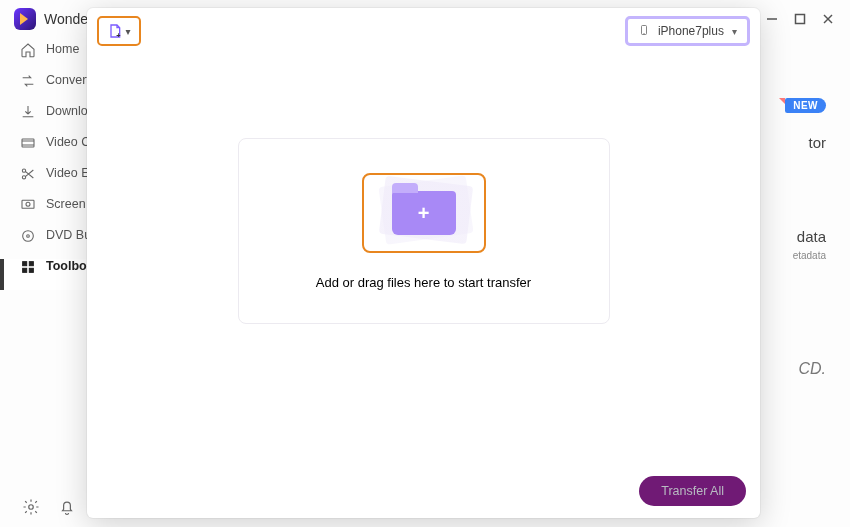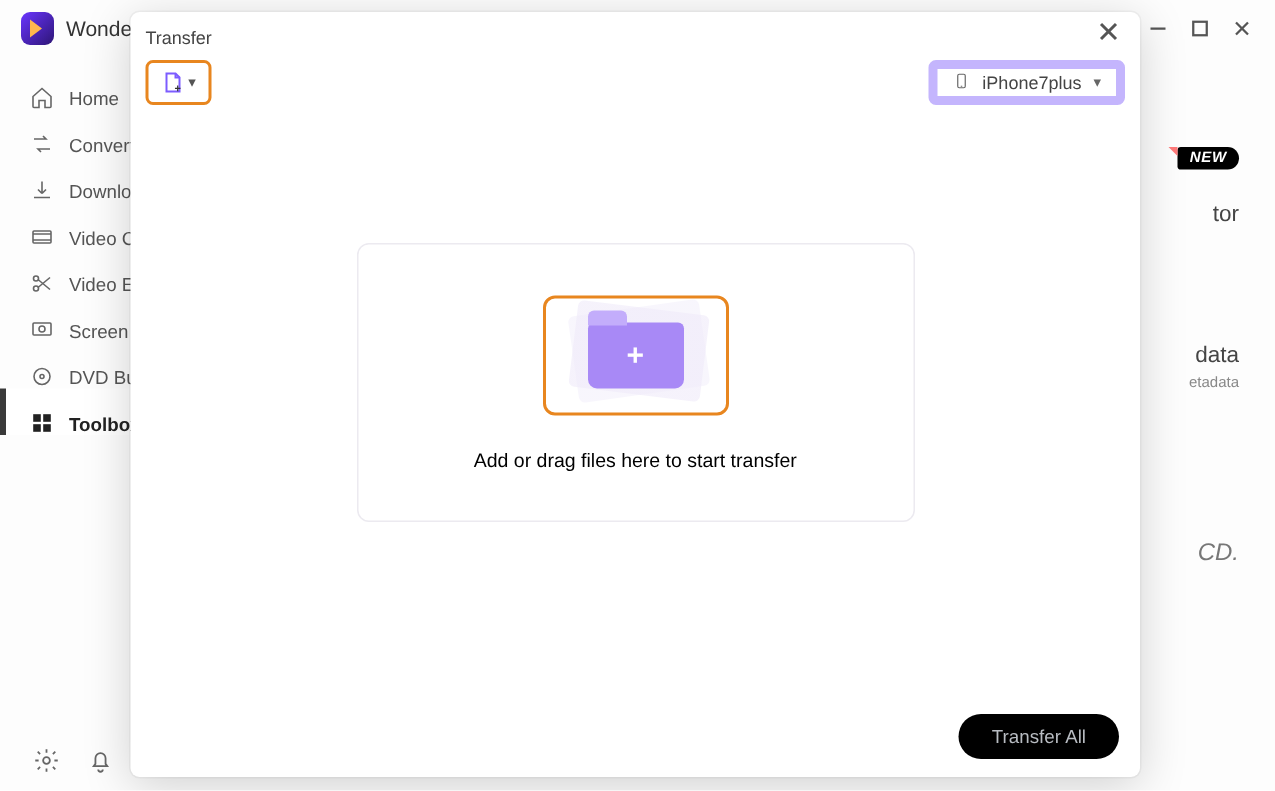--- a/index.html
+++ b/index.html
@@ -13,70 +13,70 @@
   .app-title { font-size: 14px; color: #333; }
   .title-spacer { flex: 1; }
   .win-ctrl { width: 28px; height: 28px; display:flex; align-items:center; justify-content:center; color:#555; font-size:14px; }
   .win-ctrl svg { width:12px; height:12px; }
 
   
   .body { display: flex; height: calc(100% - 38px); }
 
   
   .sidebar { width: 150px; display:flex; flex-direction:column; padding-top: 4px; }
-  .side-item { height: 31px; display:flex; align-items:flex-end; gap:10px; padding: 0 12px 0 20px; font-size: 12.5px; color:#555; cursor:pointer; white-space:nowrap; overflow:hidden; }
+  .side-item { height: 31px; display:flex; align-items:flex-start; gap:10px; padding: 0 12px 0 20px; font-size: 12.5px; color:#555; cursor:pointer; white-space:nowrap; overflow:hidden; }
   .side-item.active { background:#fff; border-left:4px solid #3a3a3a; padding-left:16px; font-weight:700; color:#222; }
   .side-icon { width:16px; height:16px; display:flex; align-items:center; justify-content:center; color:#666; flex:0 0 16px; }
   .side-item.active .side-icon { color:#222; }
   .side-icon svg { width:16px; height:16px; stroke:currentColor; fill:none; stroke-width:1.6; }
   .side-spacer { flex:1; }
   .side-bottom { height:40px; display:flex; align-items:center; gap:18px; padding-left:22px; color:#666; }
   .side-bottom .mini { width:18px; height:18px; display:flex; align-items:center; justify-content:center; }
   .side-bottom svg { width:18px; height:18px; stroke:currentColor; fill:none; stroke-width:1.6; }
 
   
   .content { flex:1; position:relative; background:#fdfdfd; }
   .hidden-right { position:absolute; right:24px; color:#444; font-size:13px; }
-  .new-badge { position:absolute; right:24px; top:60px; background:#000000; color:#fff; font-size:10px; font-weight:700; padding:2px 8px; border-radius:3px 10px 10px 3px; font-style:italic; letter-spacing:0.5px; }
+  .new-badge { position:absolute; right:24px; top:60px; background:#3b82f6; color:#fff; font-size:10px; font-weight:700; padding:2px 8px; border-radius:3px 10px 10px 3px; letter-spacing:0.5px; }
   .new-badge::before { content:""; position:absolute; left:-6px; top:0; border-right:6px solid #ff7a7a; border-top:0; border-bottom:6px solid transparent; width:0; height:0; }
   .h-editor { top:96px; font-size:15px; }
   .h-data { top:190px; font-size:15px; }
   .h-etadata { top:212px; font-size:10px; color:#888; }
   .h-cd { top:322px; font-size:16px; color:#777;font-style:italic; }
 
   
   .modal { position:absolute; left:87px; top:8px; width:673px; height:510px; background:#fff; border-radius:6px; box-shadow: 0 6px 32px rgba(0,0,0,.18), 0 0 0 1px rgba(0,0,0,.04); display:flex; flex-direction:column; }
   .modal-head { height:24px; display:flex; align-items:flex-end; padding:0 10px 0 10px; }
   .modal-title { font-size:12px; color:#444; }
   .modal-close { margin-left:auto; width:22px; height:22px; display:flex; align-items:center; justify-content:center; color:#555; margin-top:4px;}
   .modal-close svg { width:12px; height:12px; stroke:currentColor; stroke-width:2; fill:none; }
 
   .modal-toolbar { height:40px; display:flex; align-items:center; padding:6px 10px 0 10px; }
   .add-btn { height:30px; width:44px; border:2px solid #e8861f; border-radius:5px; display:flex; align-items:center; justify-content:center; gap:2px; cursor:pointer; }
   .add-btn .doc-icn { width:16px; height:16px; position:relative; }
   .add-btn .doc-icn svg { width:16px; height:16px; }
   .add-btn .caret { font-size:10px; color:#555; }
 
-  .device-select { margin-left:auto; height:30px; min-width:118px; border:6px solid #c4b5fd; border-radius:5px; display:flex; align-items:center; gap:8px; padding:0 10px; font-size:12px; color:#444; cursor:pointer; }
+  .device-select { margin-left:auto; height:30px; min-width:118px; border:3px solid #c4b5fd; border-radius:5px; display:flex; align-items:center; gap:8px; padding:0 10px; font-size:12px; color:#444; cursor:pointer; }
   .device-select svg { width:12px; height:14px; stroke:#666; fill:none; stroke-width:1.6; }
   .device-select .chev { margin-left:auto; font-size:10px; color:#666; }
 
   .modal-body { flex:1; display:flex; align-items:flex-start; justify-content:center; padding-top:90px; }
   .dropzone { width:372px; height:186px; border:1px solid #eceaf0; border-radius:8px; display:flex; flex-direction:column; align-items:center; justify-content:center; gap:22px; }
   .folder-frame { width:124px; height:80px; border:2px solid #e8861f; border-radius:8px; display:flex; align-items:center; justify-content:center; position:relative; background:#fff; }
   
   .folder-frame::before { content:""; position:absolute; width:88px; height:58px; top:6px; left:18px; background: linear-gradient(180deg,#f3f0fb 0,#f3f0fb 100%); transform:rotate(-8deg); border-radius:4px; opacity:.6; }
   .folder-frame::after { content:""; position:absolute; width:88px; height:58px; top:6px; left:18px; background: linear-gradient(180deg,#efeaf9 0,#efeaf9 100%); transform:rotate(7deg); border-radius:4px; opacity:.6; }
   .folder { position:relative; width:64px; height:44px; background:#a889f6; border-radius:4px 4px 6px 6px; z-index:2; }
   .folder::before { content:""; position:absolute; left:0; top:-8px; width:26px; height:10px; background:#c3adfb; border-radius:4px 4px 0 0; }
   .folder .plus { position:absolute; left:50%; top:50%; transform:translate(-50%,-50%); color:#fff; font-size:20px; font-weight:700; line-height:1; }
   .drop-text { font-size:13px; color:#000000; }
 
   .modal-footer { height:54px; display:flex; align-items:center; justify-content:flex-end; padding:0 14px; }
-  .transfer-btn { height:30px; padding:0 22px; border-radius:15px; background:#000000; color:#b8bcc2; font-size:12.5px; display:flex; align-items:center; }
+  .transfer-btn { height:30px; padding:0 22px; border-radius:15px; background:#701a75; color:#b8bcc2; font-size:12.5px; display:flex; align-items:center; }
 
 </style>
 </head>
 <body>
 
 <div class="app-window">
 
   <div class="titlebar">
     <div class="logo"></div>
     <div class="app-title">Wondershare</div>
@@ -200,29 +200,20 @@
     <div class="content">
       <div class="new-badge">NEW</div>
       <div class="hidden-right h-editor">tor</div>
       <div class="hidden-right h-data">data</div>
       <div class="hidden-right h-etadata">etadata</div>
       <div class="hidden-right h-cd">CD.</div>
     </div>
   </div>
 
   <div class="modal">
-    <div class="modal-head">
-      <div class="modal-title">Transfer</div>
-      <div class="modal-close">
-        <svg viewBox="0 0 12 12">
-            <line x1="1" y1="1" x2="11" y2="11"></line>
-            <line x1="11" y1="1" x2="1" y2="11"></line>
-          </svg>
-      </div>
-    </div>
 
     <div class="modal-toolbar">
       <div class="add-btn">
         <span class="doc-icn">
           <svg viewBox="0 0 24 24">
               <path d="M6 3h9l4 4v14H6z" fill="none" stroke="#7c5cff" stroke-width="2"></path>
               <path d="M15 3v4h4" fill="none" stroke="#7c5cff" stroke-width="2"></path>
               <text x="14" y="22" font-size="11" fill="#333" font-weight="700">+</text>
             </svg>
         </span>

